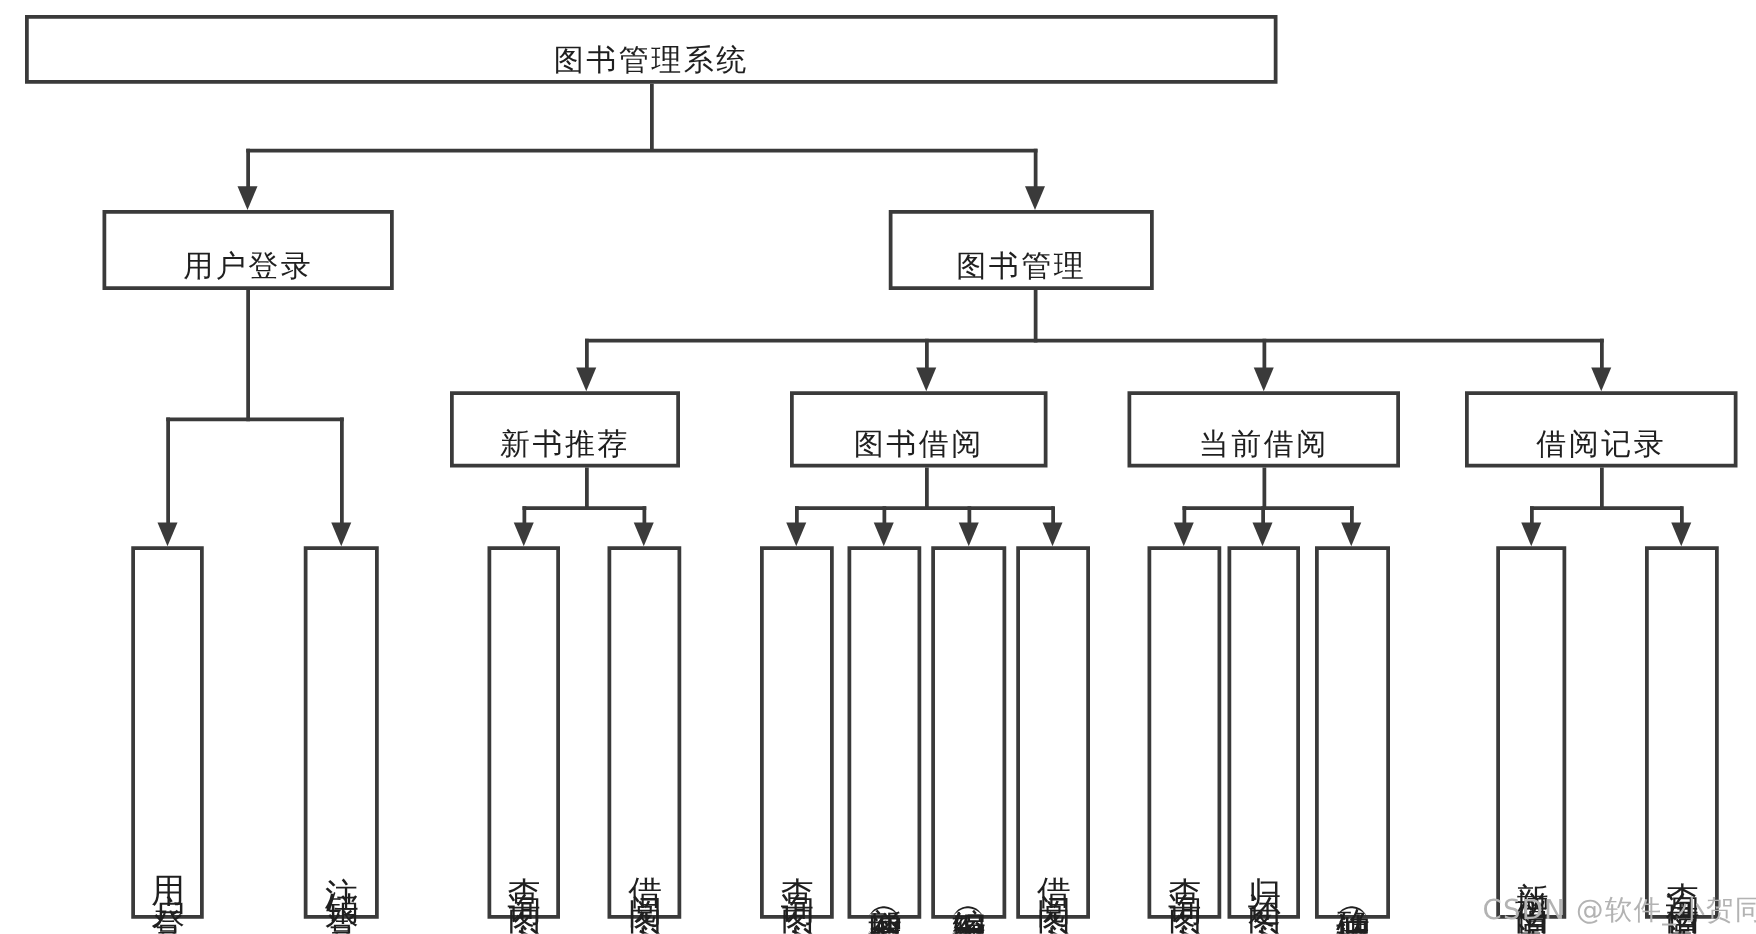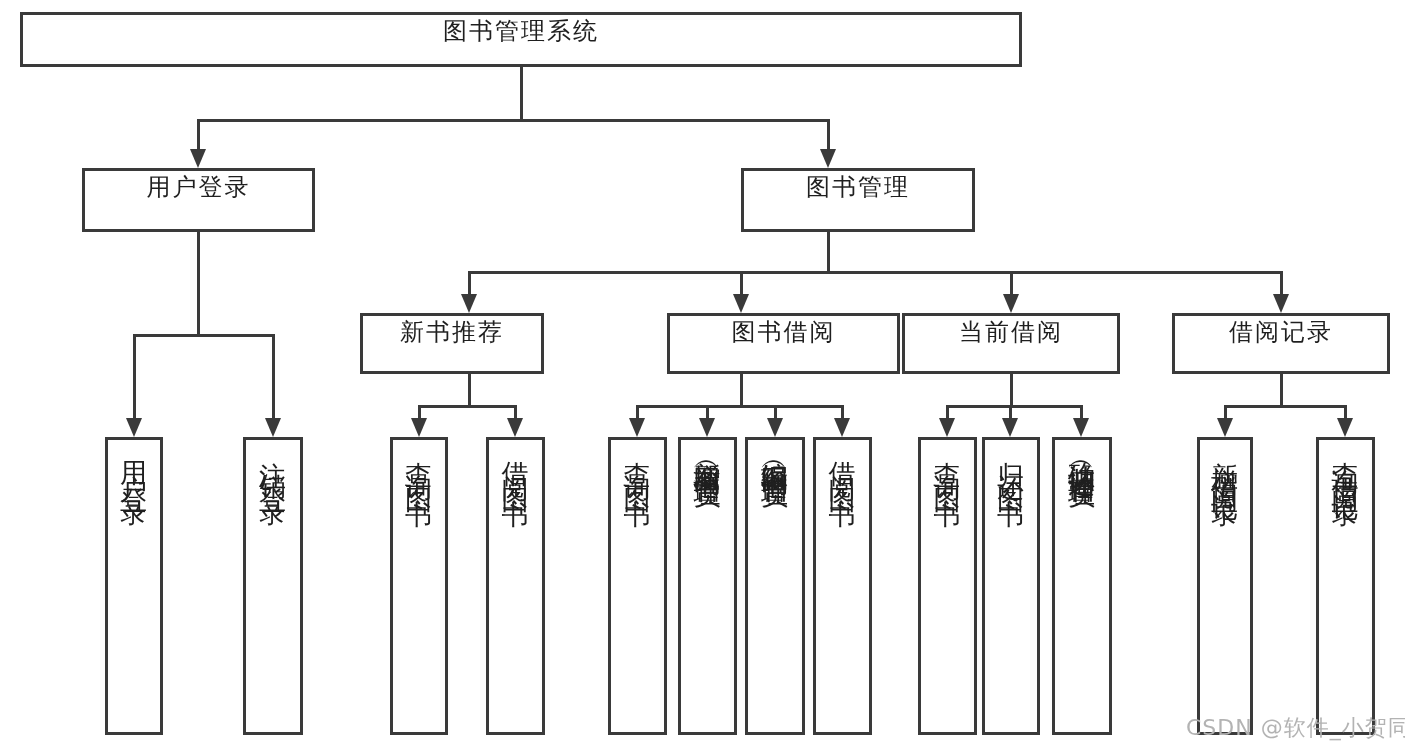--- a/index.html
+++ b/index.html
@@ -1,20 +1,20 @@
 <!DOCTYPE html>
 <html style="--line: #3a3a3a; --text: #1f1f1f; --bg: #ffffff; --wm: #b3b3b3;"><head>
 <meta charset="utf-8">
 <style>
   :root { --line:#3a3a3a; --text:#1f1f1f; --wm:#b3b3b3; --bg:#ffffff; }
   html,body { margin:0; padding:0; background:var(--bg); }
   #canvas { position:relative; width:1405px; height:747px; background:var(--bg);
             font-family:"DejaVu Sans", sans-serif; overflow:hidden; }
   .node { position:absolute; box-sizing:border-box; border:3px solid var(--line);
-          background:var(--bg); display:flex; align-items:flex-start; justify-content:center; }
+          background:var(--bg); display:flex; align-items:flex-end; justify-content:center; }
   .node .lbl { color:var(--text); }
   .h .lbl { font-size:24px; letter-spacing:2px; white-space:nowrap; }
   .v .lbl { writing-mode:vertical-rl; text-orientation:mixed; font-size:27px; line-height:1; }
   .sp-wide  .lbl { letter-spacing:13px; }
   .sp-mid   .lbl { letter-spacing:8px; }
   .sp-tight .lbl { letter-spacing:3px; }
   .ln  { position:absolute; background:var(--line); }
   .arw { position:absolute; width:0; height:0;
          border-left:8px solid transparent; border-right:8px solid transparent;
          border-top:19px solid var(--line); }
@@ -33,21 +33,21 @@
   <div class="ln" style="left:520px;top:67px;width:3px;height:54px"></div>
   <div class="ln" style="left:197px;top:119px;width:633px;height:3px"></div>
   <div class="ln" style="left:197px;top:119px;width:3px;height:33px"></div>
   <div class="arw" style="left:190px;top:149px"></div>
   <div class="ln" style="left:827px;top:119px;width:3px;height:33px"></div>
   <div class="arw" style="left:820px;top:149px"></div>
 
   <div class="node h" style="left:82px;top:168px;width:233px;height:64px">
     <span class="lbl">用户登录</span>
   </div>
-  <div class="node h" style="left:741px;top:168px;width:234px;height:64px">
+  <div class="node h" style="left:711px;top:168px;width:212px;height:64px">
     <span class="lbl">图书管理</span>
   </div>
 
   <div class="ln" style="left:197px;top:232px;width:3px;height:105px"></div>
   <div class="ln" style="left:133px;top:334px;width:142px;height:3px"></div>
   <div class="ln" style="left:133px;top:334px;width:3px;height:86px"></div>
   <div class="arw" style="left:126px;top:418px"></div>
   <div class="ln" style="left:272px;top:334px;width:3px;height:86px"></div>
   <div class="arw" style="left:265px;top:418px"></div>
 
@@ -58,21 +58,21 @@
   <div class="ln" style="left:740px;top:271px;width:3px;height:26px"></div>
   <div class="arw" style="left:733px;top:294px"></div>
   <div class="ln" style="left:1010px;top:271px;width:3px;height:26px"></div>
   <div class="arw" style="left:1003px;top:294px"></div>
   <div class="ln" style="left:1280px;top:271px;width:3px;height:26px"></div>
   <div class="arw" style="left:1273px;top:294px"></div>
 
   <div class="node h" style="left:360px;top:313px;width:184px;height:61px">
     <span class="lbl">新书推荐</span>
   </div>
-  <div class="node h" style="left:667px;top:313px;width:233px;height:61px">
+  <div class="node h" style="left:632px;top:313px;width:206px;height:61px">
     <span class="lbl">图书借阅</span>
   </div>
   <div class="node h" style="left:902px;top:313px;width:218px;height:61px">
     <span class="lbl">当前借阅</span>
   </div>
   <div class="node h" style="left:1172px;top:313px;width:218px;height:61px">
     <span class="lbl">借阅记录</span>
   </div>
 
   <div class="ln" style="left:468px;top:374px;width:3px;height:34px"></div>

